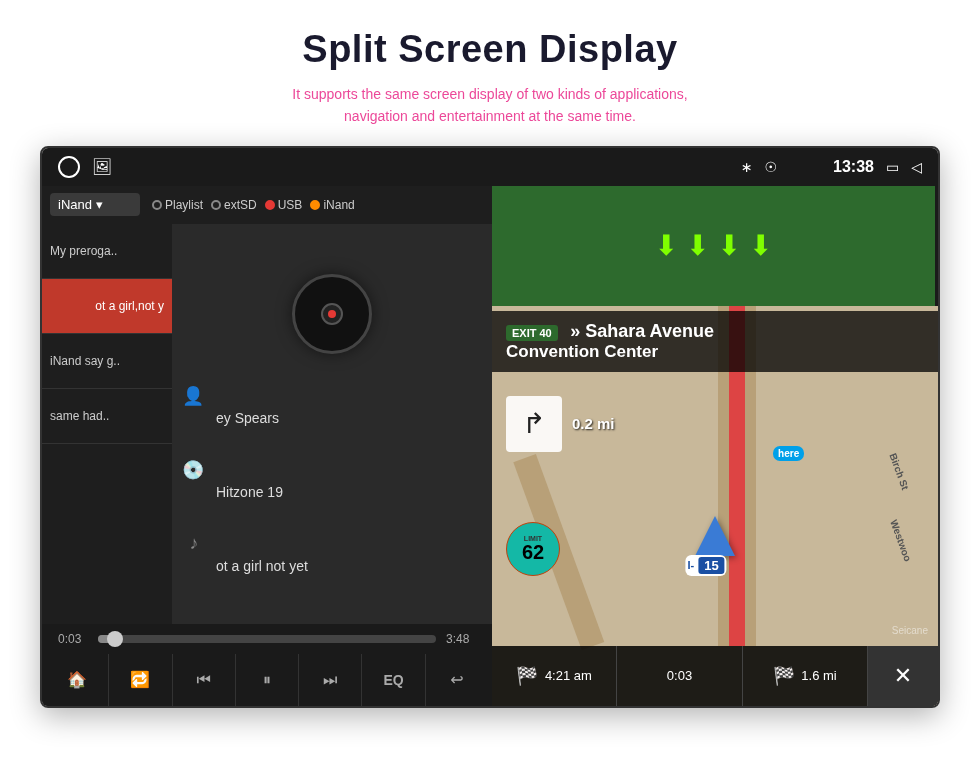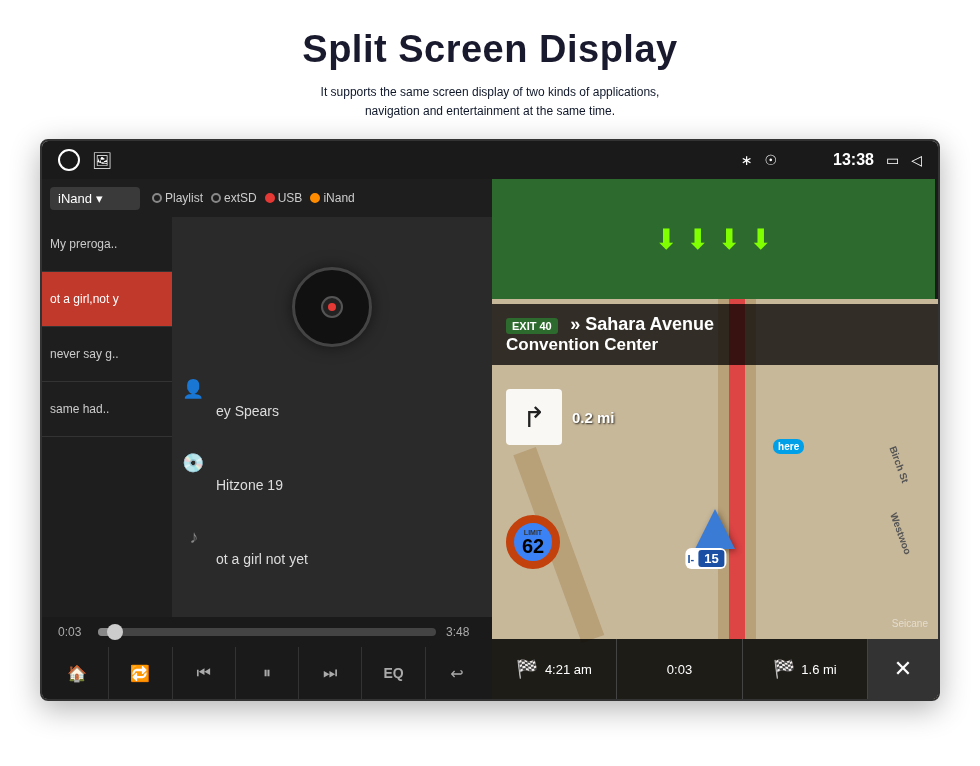--- a/index.html
+++ b/index.html
@@ -18,22 +18,22 @@
 
     .page-title {
       font-size: 38px;
       font-weight: 900;
       color: #1a1a2e;
       letter-spacing: 0.5px;
       margin-bottom: 12px;
     }
 
     .page-subtitle {
-      font-size: 12px;
-      color: #0f172a;
+      font-size: 14px;
+      color: #ec4899;
       line-height: 1.6;
     }
 
     .device-frame {
       margin: 0 auto;
       width: 900px;
       border-radius: 8px;
       overflow: hidden;
       border: 2px solid #333;
       box-shadow: 0 8px 30px rgba(0,0,0,0.3);
@@ -177,20 +177,21 @@
       border-bottom: 1px solid #333;
       height: 55px;
       display: flex;
       align-items: center;
       overflow: hidden;
     }
 
     .playlist-item.active {
       background: #c0392b;
       color: #fff;
+      justify-content: flex-end;
     }
 
     .now-playing-area {
       flex: 1;
       display: flex;
       flex-direction: column;
       align-items: center;
       justify-content: center;
       padding: 10px;
       gap: 12px;
@@ -498,22 +499,22 @@
       font-weight: bold;
       padding: 2px 5px;
       border-radius: 7px;
     }
 
     
     .speed-limit {
       position: absolute;
       bottom: 130px;
       left: 14px;
-      background: #3b82f6;
-      border: 8px solid #c2410c;
+      background: #14b8a6;
+      border: 1px solid #c2410c;
       border-radius: 50%;
       width: 54px;
       height: 54px;
       display: flex;
       flex-direction: column;
       align-items: center;
       justify-content: center;
     }
 
     .speed-label-small {
@@ -706,21 +707,21 @@
       <div class="playlist-area">
 
         <div class="playlist-sidebar">
           <div class="playlist-item">
             <span>My preroga..</span>
           </div>
           <div class="playlist-item active">
             <span>ot a girl,not y</span>
           </div>
           <div class="playlist-item">
-            <span>never say g..</span>
+            <span>iNand say g..</span>
           </div>
           <div class="playlist-item">
             <span>same had..</span>
           </div>
         </div>
 
         <div class="now-playing-area">
           <div class="album-disc">
             <div class="disc-inner">
               <div class="disc-red-dot"></div>

